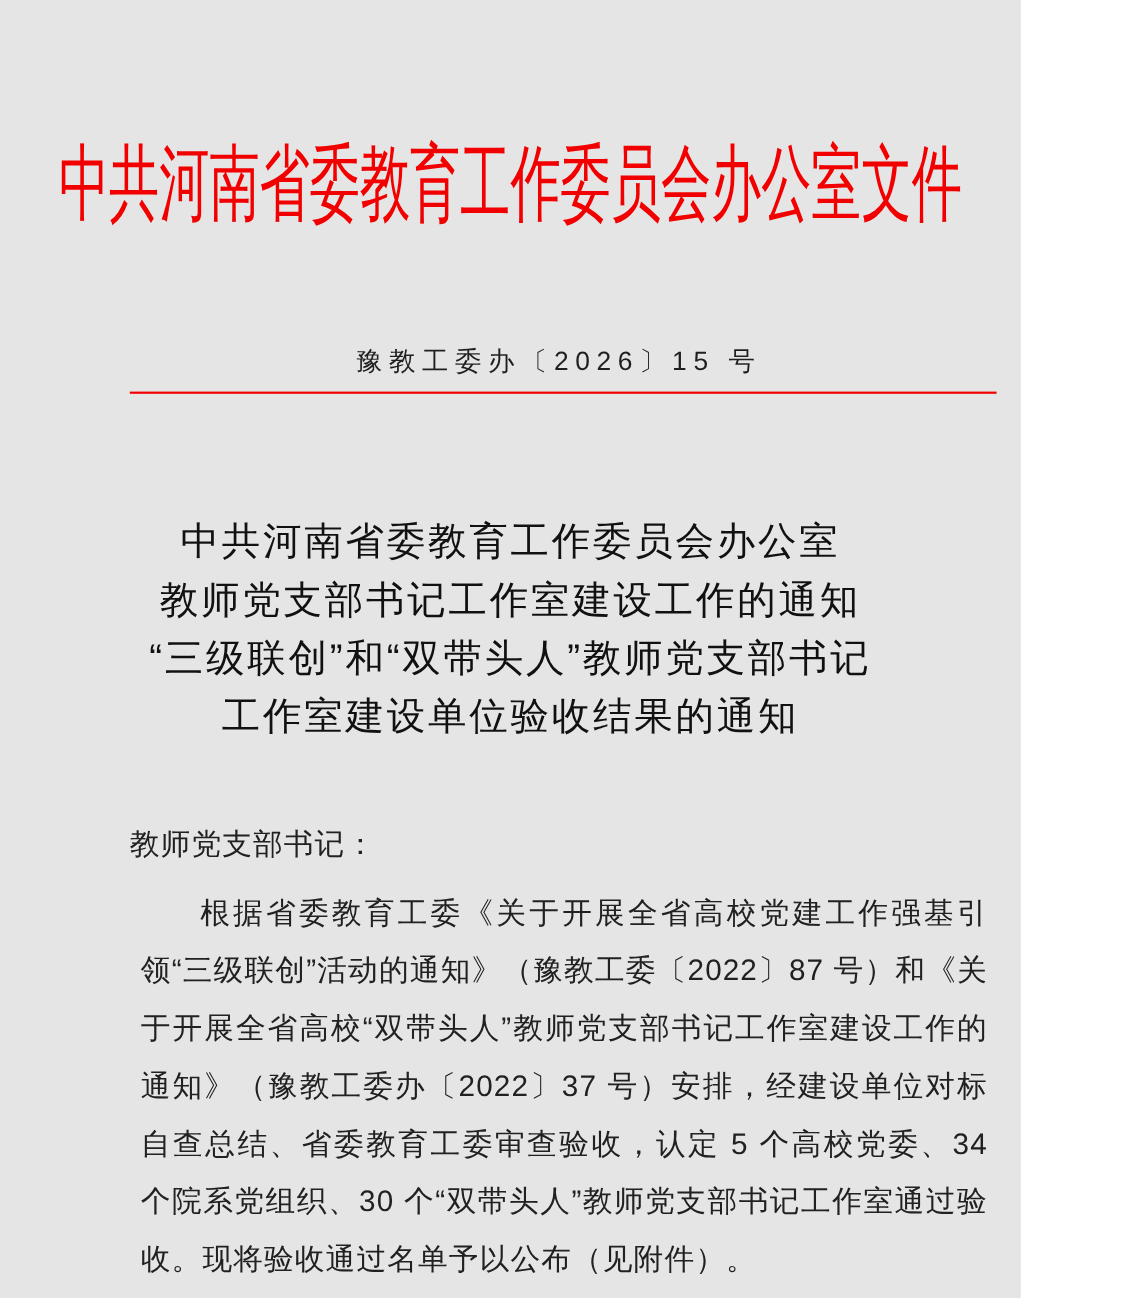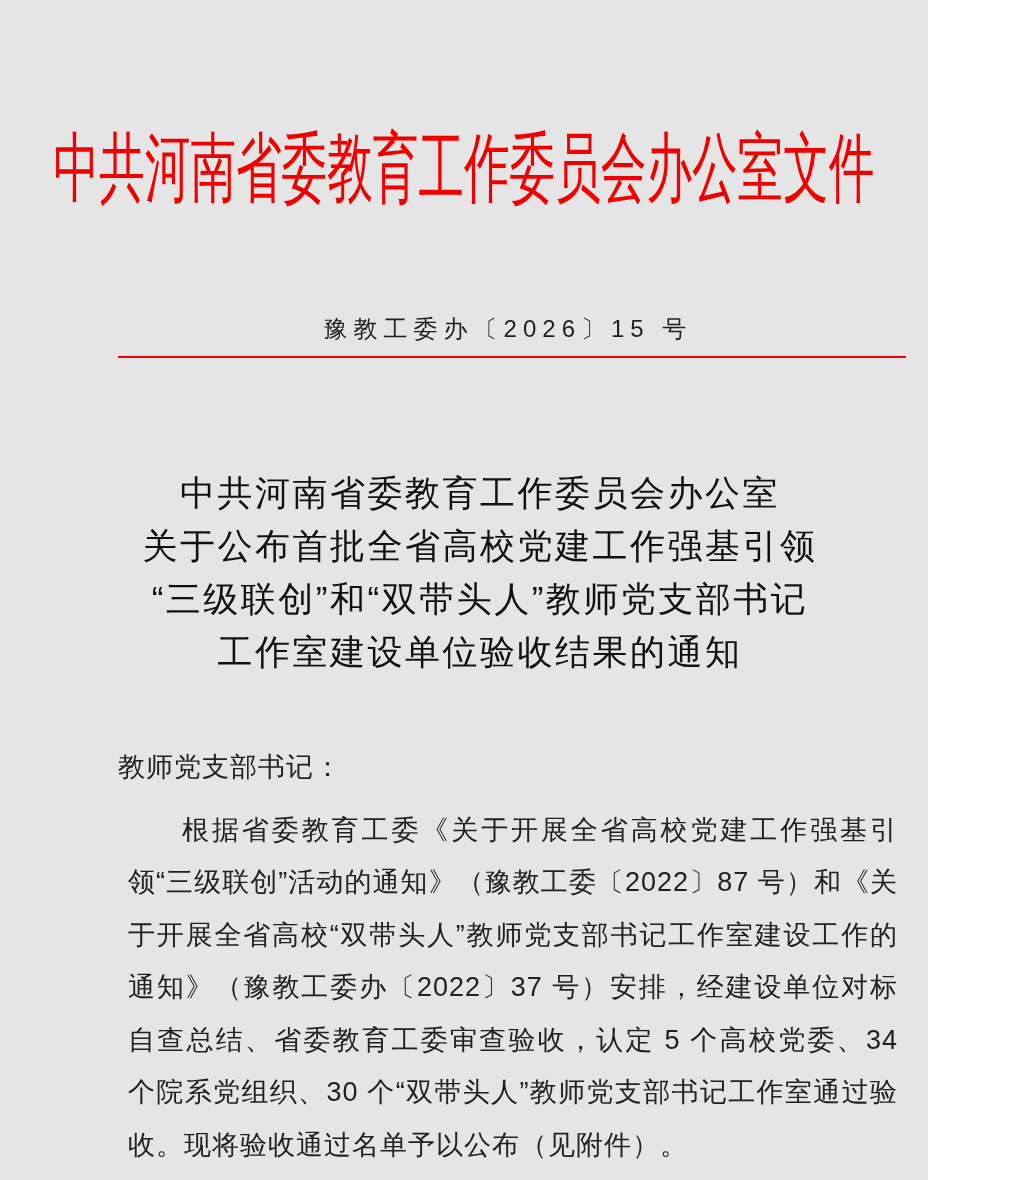--- a/index.html
+++ b/index.html
@@ -50,21 +50,20 @@
   .doc-title {
     position: absolute;
     top: 466px;
     left: 0;
     width: 100%;
     text-align: center;
     font-size: 35px;
     line-height: 53px;
     letter-spacing: 2.5px;
     color: #111111;
-    margin-left: 16px;
   }
   .doc-body {
     position: absolute;
     top: 741px;
     left: 118px;
     width: 790px;
     font-size: 27px;
     line-height: 52.5px;
     letter-spacing: 1px;
     color: #212121;
@@ -84,21 +83,21 @@
 <div class="page">
 
   <div class="org-title">中共河南省委教育工作委员会办公室文件</div>
 
   <div class="doc-number">豫教工委办〔2026〕15 号</div>
 
   <div class="red-line"></div>
 
   <div class="doc-title">
     <div>中共河南省委教育工作委员会办公室</div>
-    <div>关于公布首批全省高校党建工作强基引领</div>
+    <div>教师党支部书记工作室建设工作的通知</div>
     <div>“三级联创”和“双带头人”教师党支部书记</div>
     <div>工作室建设单位验收结果的通知</div>
   </div>
 
   <div class="doc-body">
     <div class="salutation">教师党支部书记：</div>
     <p>根据省委教育工委《关于开展全省高校党建工作强基引领“三级联创”活动的通知》（豫教工委〔2022〕87 号）和《关于开展全省高校“双带头人”教师党支部书记工作室建设工作的通知》（豫教工委办〔2022〕37 号）安排，经建设单位对标自查总结、省委教育工委审查验收，认定 5 个高校党委、34 个院系党组织、30 个“双带头人”教师党支部书记工作室通过验收。现将验收通过名单予以公布（见附件）。</p>
   </div>
 
 </div>

